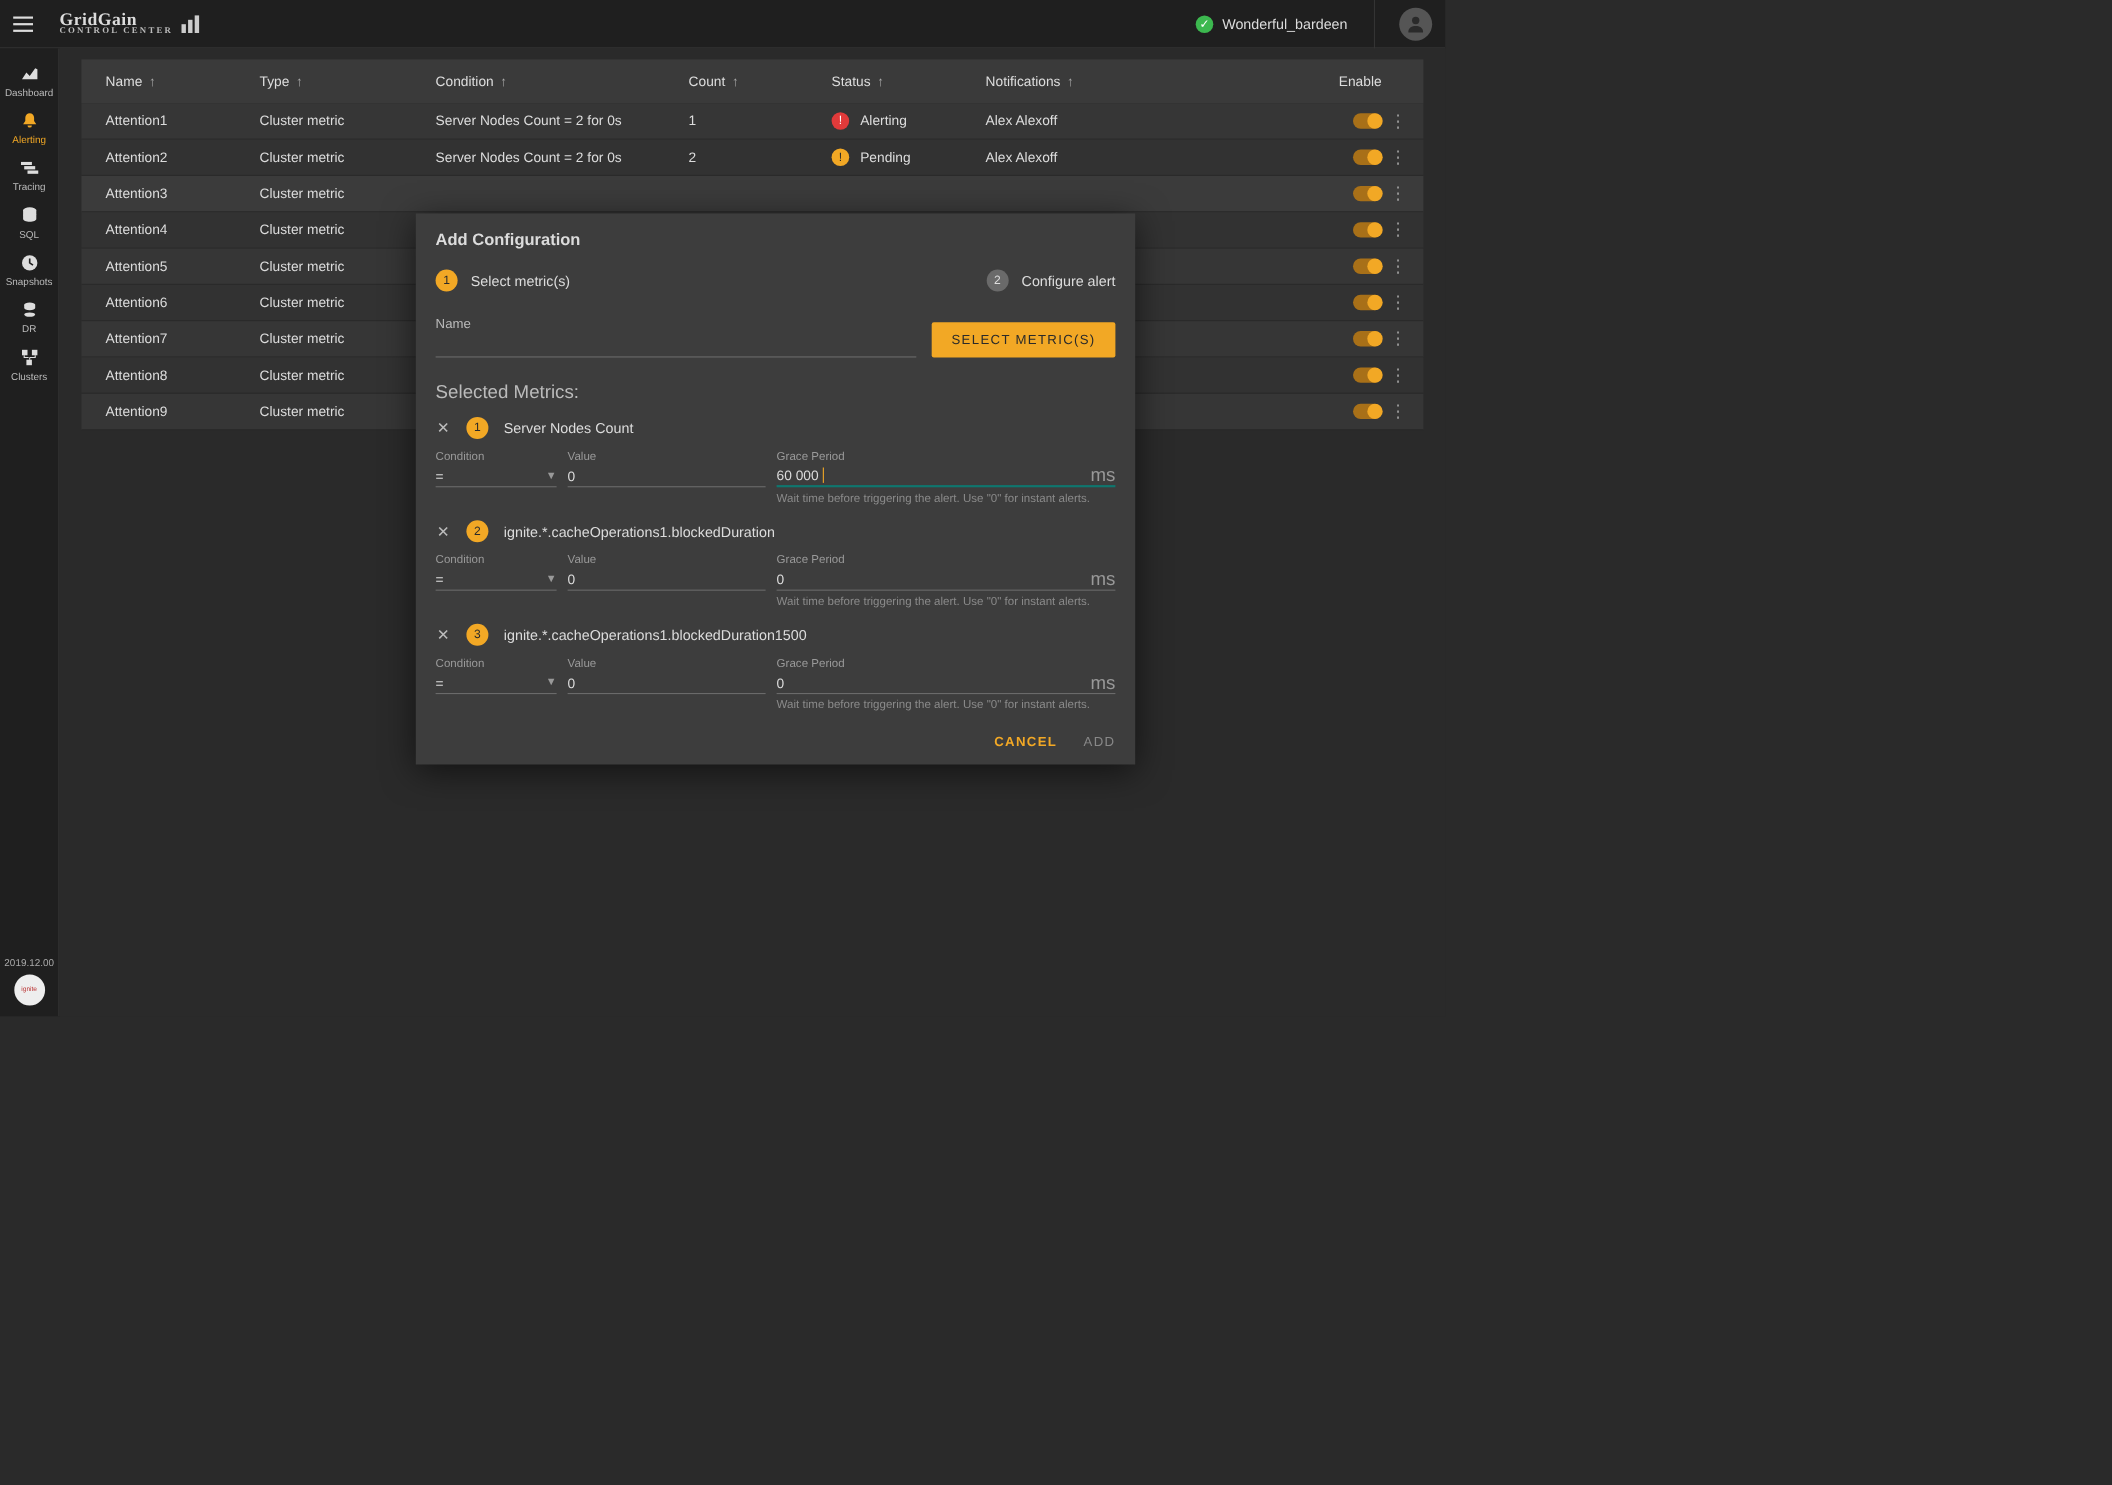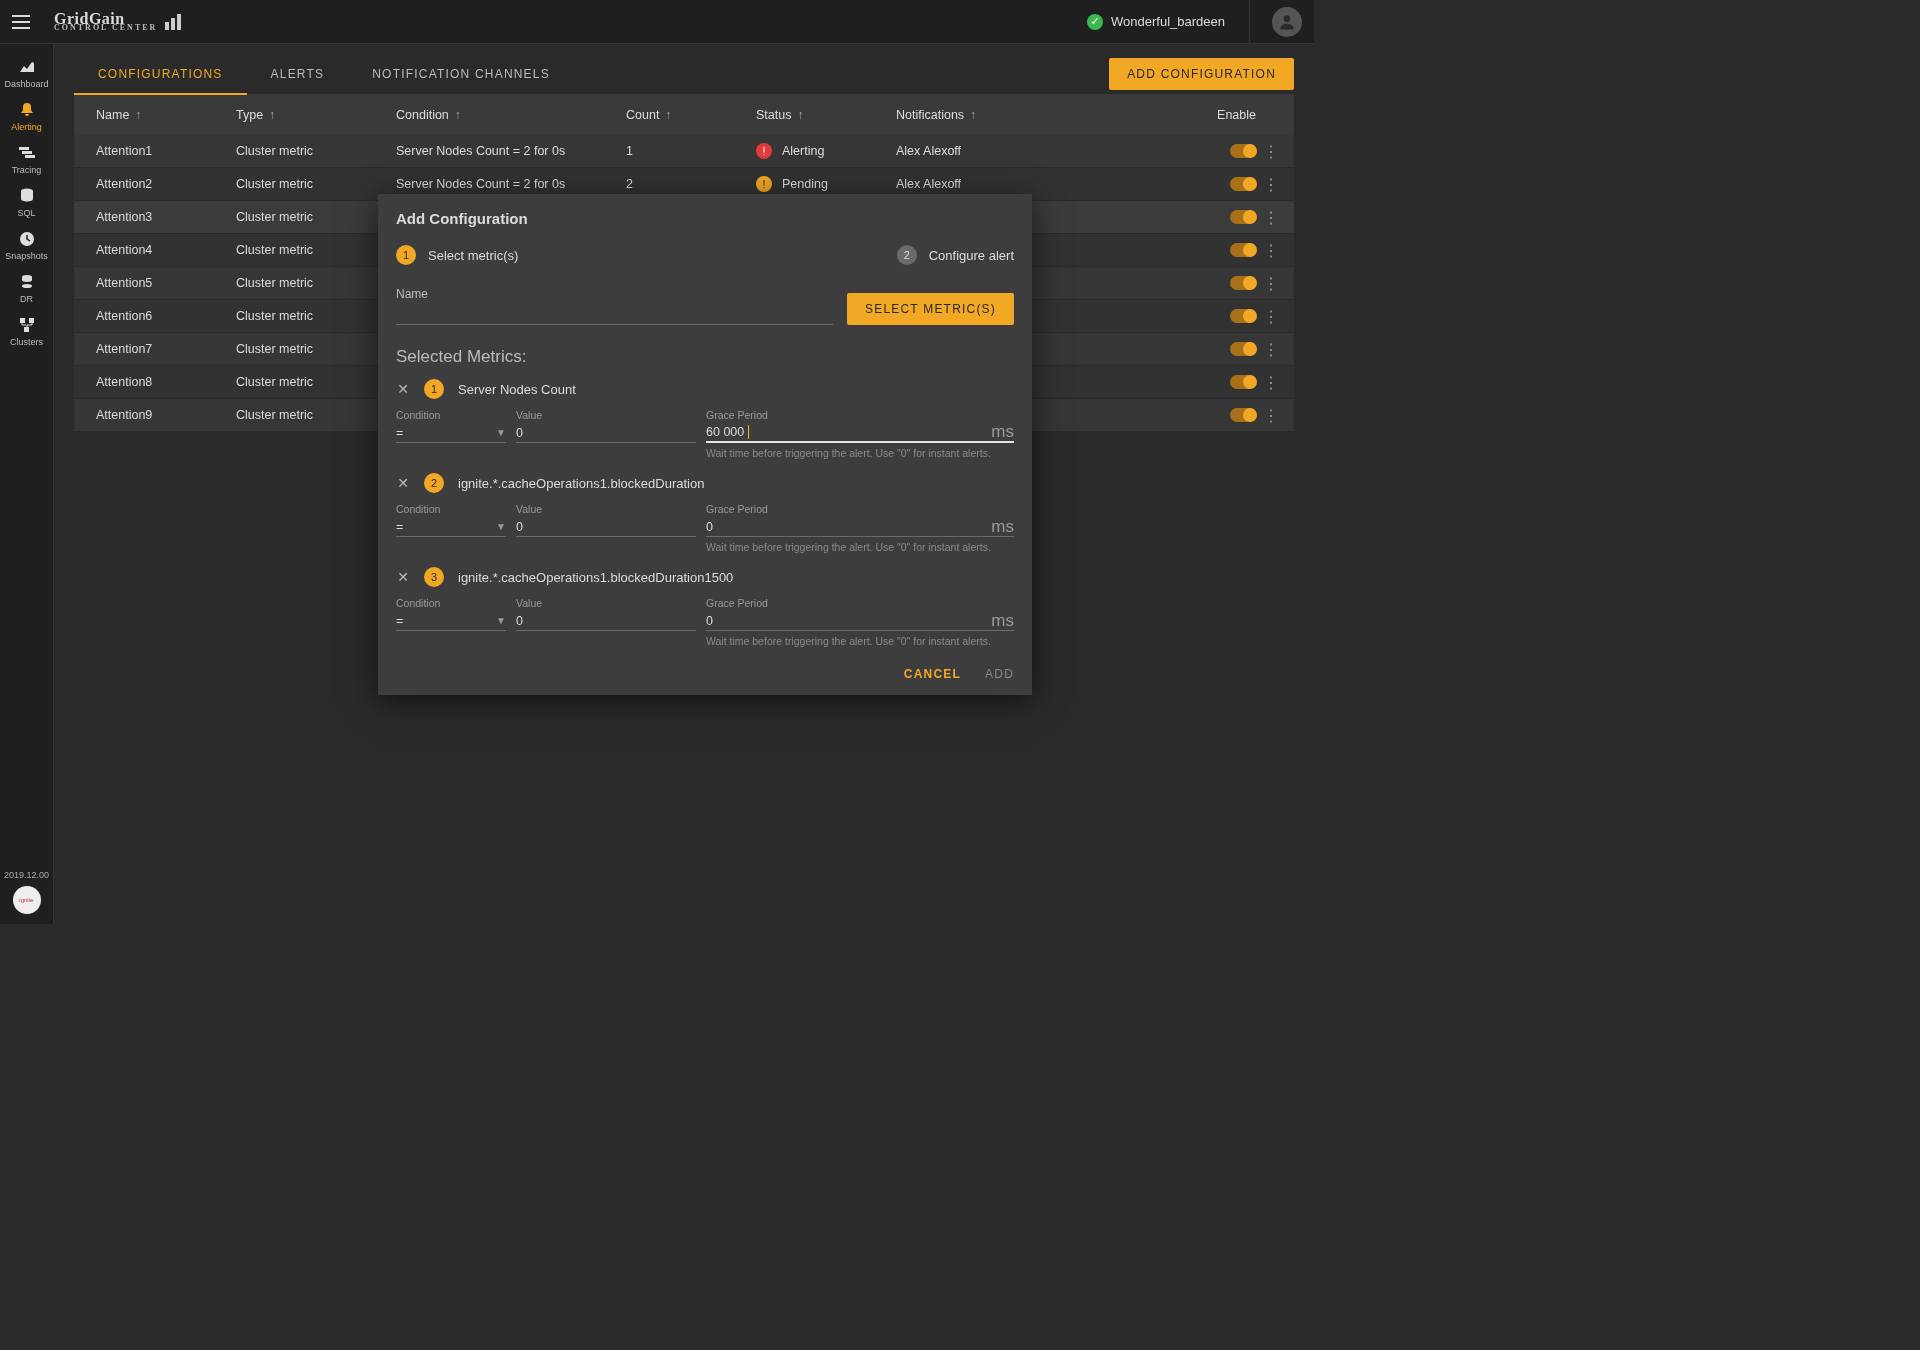--- a/index.html
+++ b/index.html
@@ -79,21 +79,21 @@
   .metric-block { margin-bottom: 14px; }
   .metric-head { display:flex; align-items:center; gap:14px; margin-bottom:10px; }
   .metric-head .close { color:#bbb; font-size:14px; cursor:pointer; width:14px;text-align:center; }
   .metric-head .badge { width:20px;height:20px;border-radius:50%;background:#f2a825;color:#2a2a2a;display:flex;align-items:center;justify-content:center;font-size:11px; }
   .metric-name { font-size:13px; }
 
   .metric-fields { display:grid; grid-template-columns: 110px 180px 1fr; gap: 10px; align-items:start; }
   .field { position:relative; }
   .field .fld-label { font-size:10.5px; color:#999; }
   .val-line { border-bottom:1px solid #6a6a6a; height:20px; display:flex; align-items:center; font-size:12.5px; }
-  .val-line.focused { border-bottom:2px solid #e5e5e5;align-items:center; }
+  .val-line.focused { border-bottom:2px solid #0f766e;align-items:center; }
   .dropdown-caret { margin-left:auto; font-size:10px; color:#999; }
   .unit { margin-left:auto; font-size:17px; color:#999; padding-left:6px; }
   .cursor { display:inline-block; width:1px; height:14px; background:#f2a825; margin-left:4px; vertical-align:middle; }
   .help { font-size:10.5px; color:#8a8a8a; margin-top:4px; }
 
   .modal-actions { display:flex; justify-content:flex-end; gap:24px; margin-top: 20px; }
   .txt-btn { background:none;border:none;font-size:12px;letter-spacing:1.2px;cursor:pointer; }
   .txt-btn.cancel { color:#f2a825;font-weight:bold; }
   .txt-btn.add { color:#888; }
 </style>
@@ -202,28 +202,20 @@
         </div>
         <span>Clusters</span>
       </div>
       <div class="filler"></div>
       <div class="version">2019.12.00</div>
       <div class="powered">ignite</div>
     </div>
 
     <div class="main">
 
-      <div class="tabs">
-        <div class="tab active">CONFIGURATIONS</div>
-        <div class="tab">ALERTS</div>
-        <div class="tab">NOTIFICATION CHANNELS</div>
-        <div class="btn-primary-wrap">
-          <button class="btn-primary">ADD CONFIGURATION</button>
-        </div>
-      </div>
 
       <div class="table">
         <div class="thead">
           <div class="th">
               <span>Name</span>
               <span class="arrow">↑</span>
             </div>
           <div class="th">
               <span>Type</span>
               <span class="arrow">↑</span>

